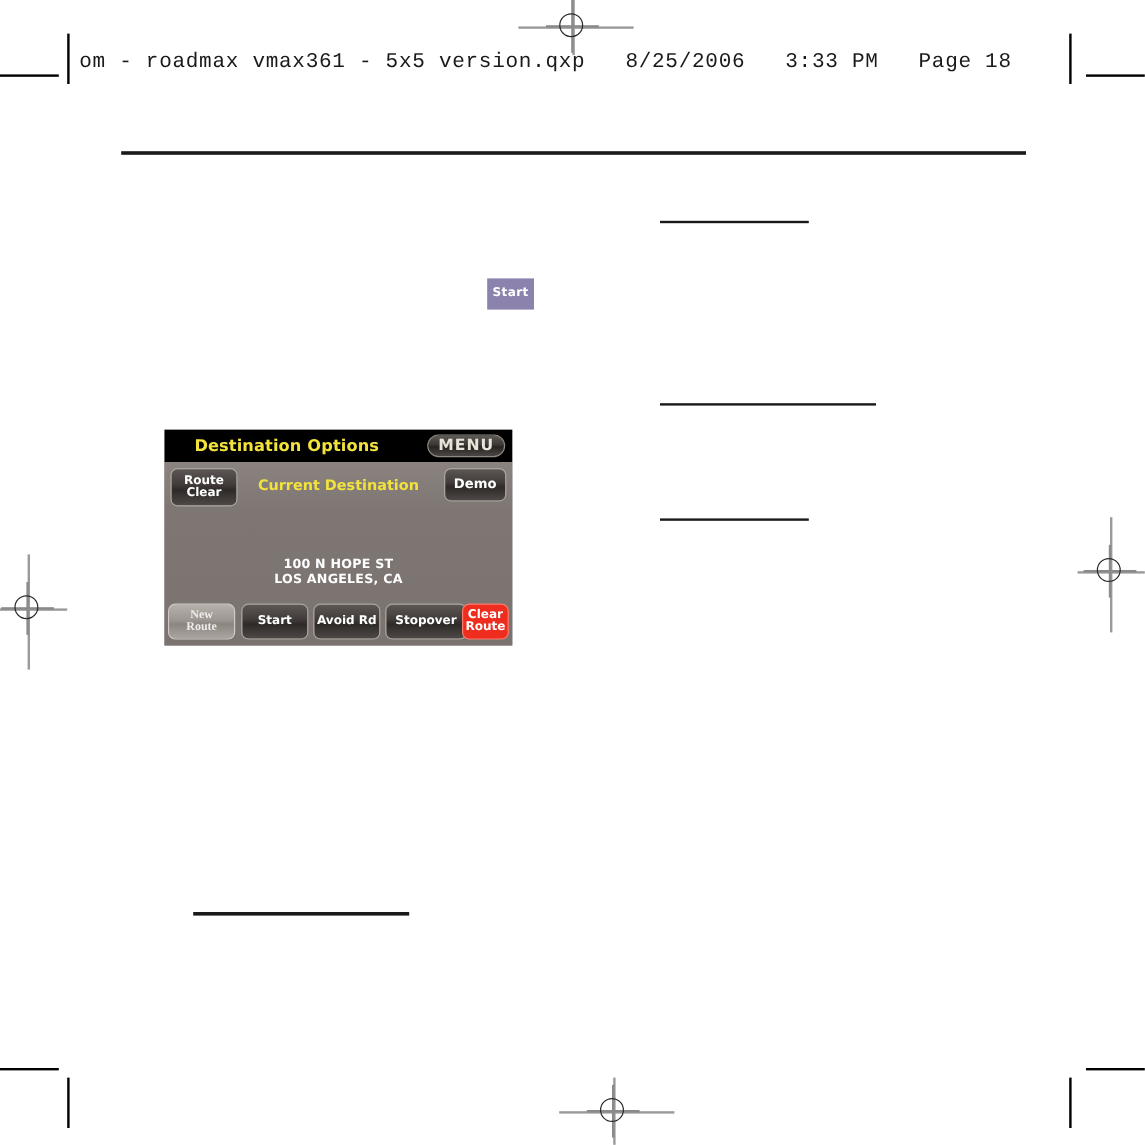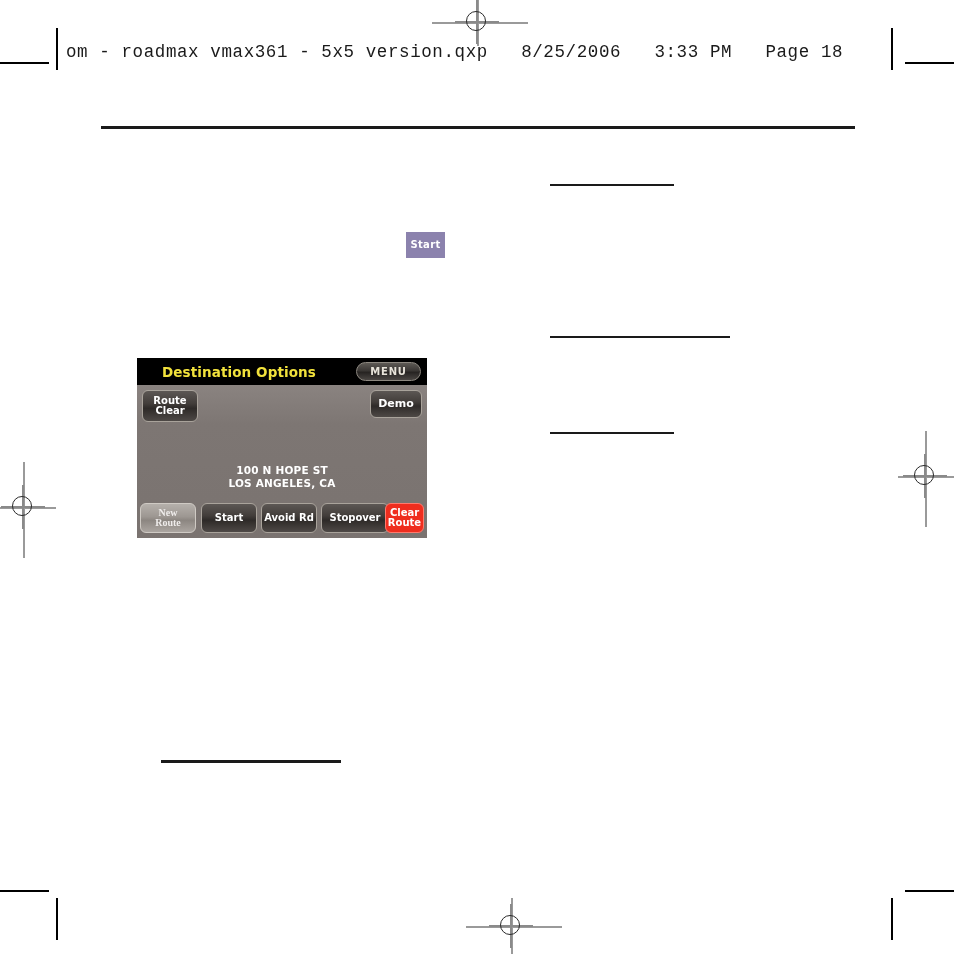--- a/index.html
+++ b/index.html
@@ -150,21 +150,21 @@
     border-radius: 10px;
     background: linear-gradient(to bottom, #5e5a55 0%, #3a3734 45%, #272422 55%, #4a4643 100%);
     border: 1px solid #8d8880;
     box-sizing: border-box;
     display: flex;
     align-items: center;
     justify-content: center;
   }
   #menu-button-label {
     font-family: "DejaVu Sans", sans-serif;
-    font-size: 10px;
+    font-size: 13px;
     font-weight: bold;
     color: #e8e4da;
     letter-spacing: 0.8px;
   }
 
   #gps-body {
     position: relative;
     height: 153px;
     background: linear-gradient(to bottom, #8a8380 0%, #7d7673 26%, #7a7370 100%);
   }
@@ -311,20 +311,21 @@
   <div id="gps-body">
 
     <div id="route-list-button" class="gps-btn">
       <span><span>Route</span><br><span>Clear</span></span>
     </div>
 
     <div id="demo-button" class="gps-btn">
       <span>Demo</span>
     </div>
 
+    <div id="current-destination-label">Current Destination</div>
 
     <div id="destination-address">
       <span>100 N HOPE ST</span><br>
       <span>LOS ANGELES, CA</span>
     </div>
 
     <div id="gps-bottom-bar">
       <div id="new-route-button" class="gps-btn disabled">
         <span><span>New</span><br><span>Route</span></span>
       </div>

